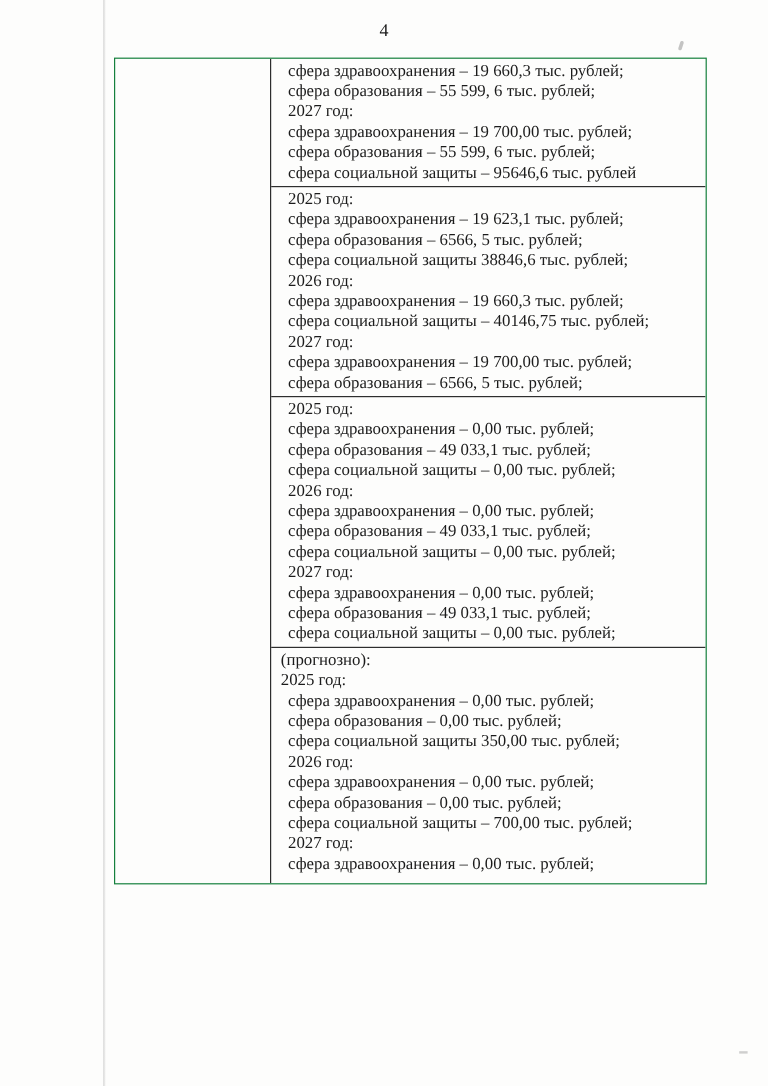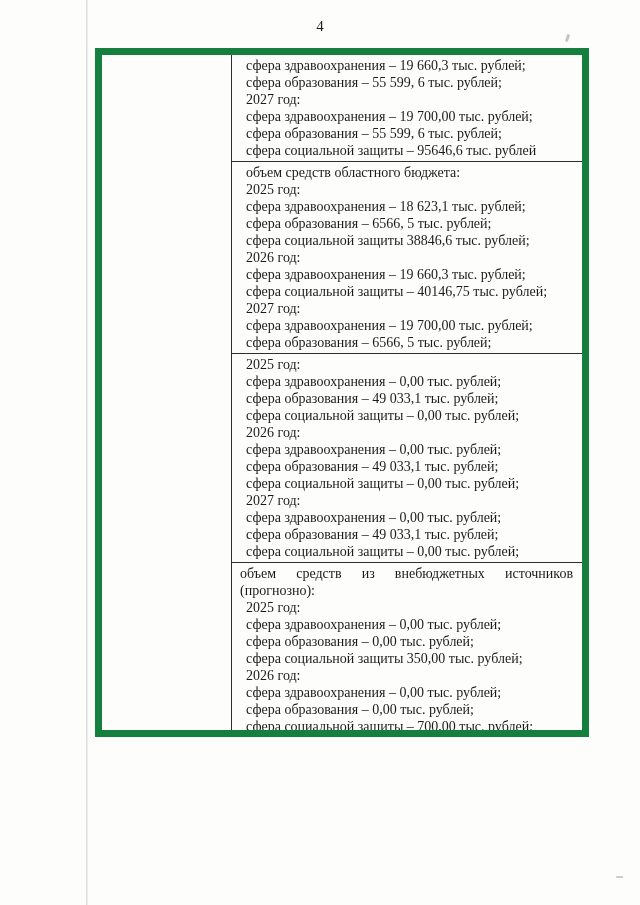--- a/index.html
+++ b/index.html
@@ -49,21 +49,21 @@
     width: 640px;
     text-align: center;
     font-size: 15px;
   }
   .doc-table {
     position: absolute;
     left: 95px;
     top: 48px;
     width: 494px;
     height: 689px;
-    border: 7px solid #15803d;
+    border: 1px solid #15803d;
     display: flex;
     box-sizing: border-box;
     overflow: hidden;
   }
   .left-col {
     width: 130px;
     flex: 0 0 130px;
     border-right: 1px solid #2e2e2e;
     box-sizing: border-box;
   }
@@ -111,23 +111,22 @@
     <div class="right-col">
       <div class="section">
           <div class="line">сфера здравоохранения – 19 660,3 тыс. рублей;</div>
           <div class="line">сфера образования – 55 599, 6 тыс. рублей;</div>
           <div class="line">2027 год:</div>
           <div class="line">сфера здравоохранения – 19 700,00 тыс. рублей;</div>
           <div class="line">сфера образования – 55 599, 6 тыс. рублей;</div>
           <div class="line">сфера социальной защиты – 95646,6 тыс. рублей</div>
         </div>
       <div class="section">
-          <div class="line">объем средств областного бюджета:</div>
           <div class="line">2025 год:</div>
-          <div class="line">сфера здравоохранения – 18 623,1 тыс. рублей;</div>
+          <div class="line">сфера здравоохранения – 19 623,1 тыс. рублей;</div>
           <div class="line">сфера образования – 6566, 5 тыс. рублей;</div>
           <div class="line">сфера социальной защиты 38846,6 тыс. рублей;</div>
           <div class="line">2026 год:</div>
           <div class="line">сфера здравоохранения – 19 660,3 тыс. рублей;</div>
           <div class="line">сфера социальной защиты – 40146,75 тыс. рублей;</div>
           <div class="line">2027 год:</div>
           <div class="line">сфера здравоохранения – 19 700,00 тыс. рублей;</div>
           <div class="line">сфера образования – 6566, 5 тыс. рублей;</div>
         </div>
       <div class="section">
@@ -138,21 +137,20 @@
           <div class="line">2026 год:</div>
           <div class="line">сфера здравоохранения – 0,00 тыс. рублей;</div>
           <div class="line">сфера образования – 49 033,1 тыс. рублей;</div>
           <div class="line">сфера социальной защиты – 0,00 тыс. рублей;</div>
           <div class="line">2027 год:</div>
           <div class="line">сфера здравоохранения – 0,00 тыс. рублей;</div>
           <div class="line">сфера образования – 49 033,1 тыс. рублей;</div>
           <div class="line">сфера социальной защиты – 0,00 тыс. рублей;</div>
         </div>
       <div class="section">
-          <div class="line">объем средств из внебюджетных источников</div>
           <div class="line">(прогнозно):</div>
           <div class="line">2025 год:</div>
           <div class="line">сфера здравоохранения – 0,00 тыс. рублей;</div>
           <div class="line">сфера образования – 0,00 тыс. рублей;</div>
           <div class="line">сфера социальной защиты 350,00 тыс. рублей;</div>
           <div class="line">2026 год:</div>
           <div class="line">сфера здравоохранения – 0,00 тыс. рублей;</div>
           <div class="line">сфера образования – 0,00 тыс. рублей;</div>
           <div class="line">сфера социальной защиты – 700,00 тыс. рублей;</div>
           <div class="line">2027 год:</div>

